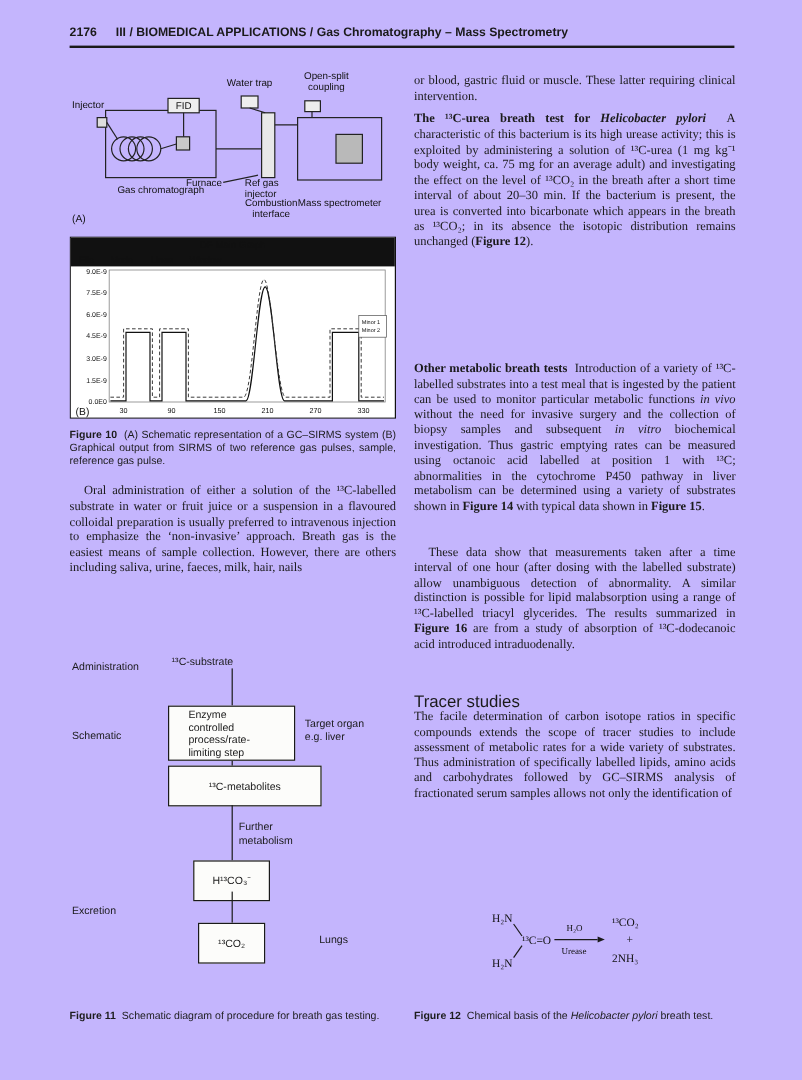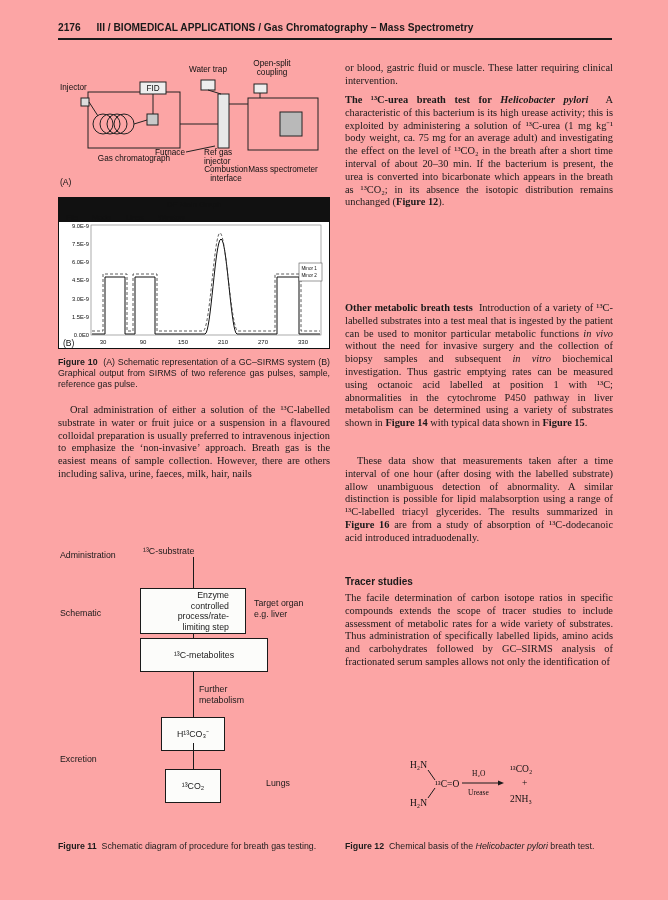--- a/index.html
+++ b/index.html
@@ -3,30 +3,30 @@
 <meta charset="utf-8">
 <style>
   *{box-sizing:border-box}
   html,body{margin:0;padding:0}
   body{width:668px;height:900px;position:relative;overflow:hidden;background:#fcfcfa;color:#1a1a1a}
   .abs{position:absolute}
   .hdr{font-family:"Liberation Sans",sans-serif;font-weight:bold;font-size:10.2px;white-space:nowrap}
   .body-text{font-family:"Liberation Serif",serif;font-size:10.4px;line-height:12.8px;text-align:justify}
   .indent{text-indent:12px}
   .caption{font-family:Liberation Sans, sans-serif;font-size:8.8px;line-height:10.8px;text-align:justify;color:#1c1c1c}
-  .heading{font-family:"Liberation Sans",sans-serif;font-weight:bold;font-size:10px}
+  .heading{font-family:"Liberation Sans",sans-serif;font-weight:normal;font-size:14px}
   .diag-label{font-family:"Liberation Sans",sans-serif;font-size:8.8px;line-height:10.5px}
-  .diag-box{position:absolute;border:1px solid #1a1a1a;background:#fcfcfa;display:flex;align-items:center;justify-content:center;text-align:right;font-family:"Liberation Sans",sans-serif;font-size:8.8px;line-height:10.5px;padding:16px}
+  .diag-box{position:absolute;border:1px solid #1a1a1a;background:#fcfcfa;display:flex;align-items:center;justify-content:center;text-align:left;font-family:"Liberation Sans",sans-serif;font-size:8.8px;line-height:10.5px;padding:16px}
   .vline{position:absolute;width:1px;background:#1a1a1a}
   svg text{fill:#111}
 </style>
 </head>
 <body>
 
-<div class="abs" style="left:0;top:0;width:668px;height:900px;background:#fca5a5">
+<div class="abs" style="left:0;top:0;width:668px;height:900px;background:#c4b5fd">
 
   <div class="abs hdr" style="left:58px;top:22px;width:556px">
     <span>2176</span>
     <span style="margin-left:13px">III / BIOMEDICAL APPLICATIONS / Gas Chromatography – Mass Spectrometry</span>
   </div>
   <div class="abs" style="left:58px;top:38px;width:554px;height:2px;background:#1a1a1a"></div>
 
   <svg class="abs" style="left:58px;top:58px;font-family:'Liberation Sans',sans-serif" width="272" height="136" viewBox="0 0 272 136">
     <g stroke="#222" fill="none" stroke-width="1">
       <rect x="30" y="34" width="92" height="56"></rect>

